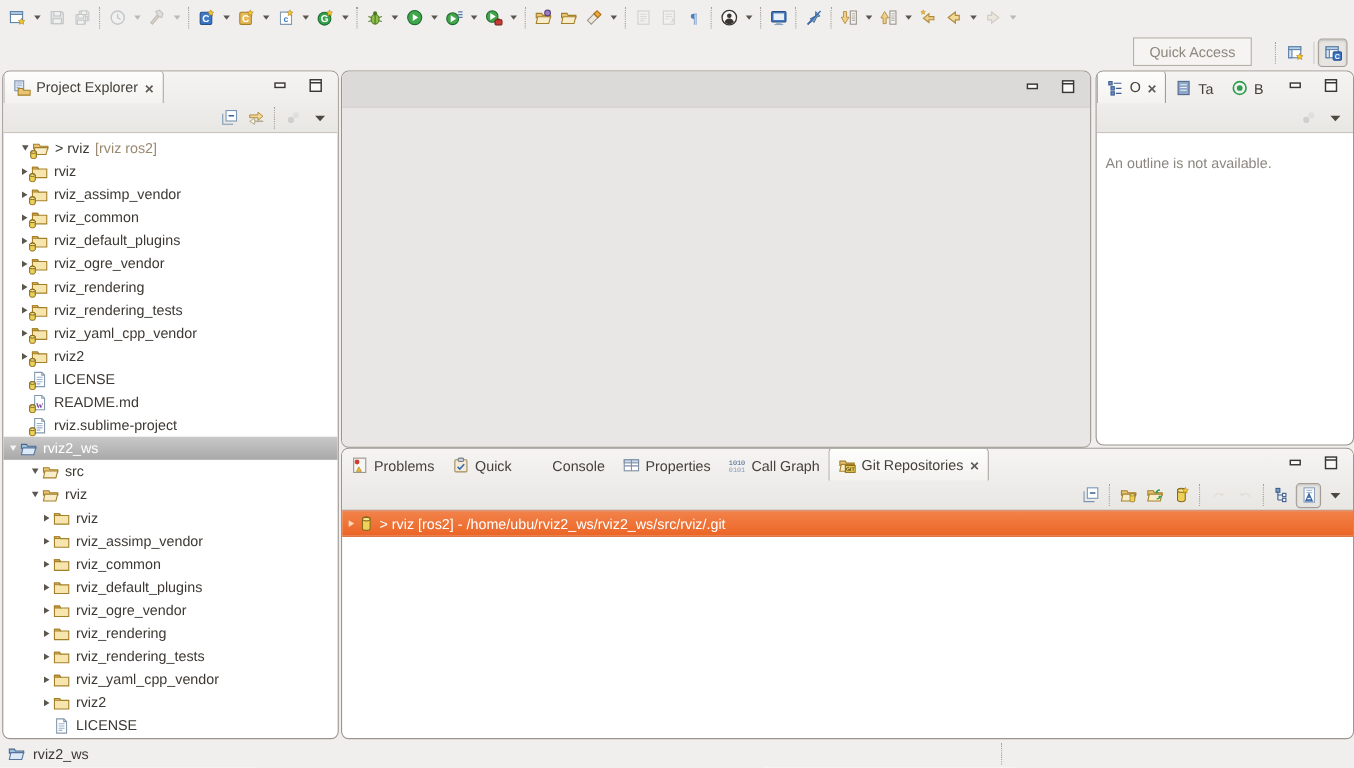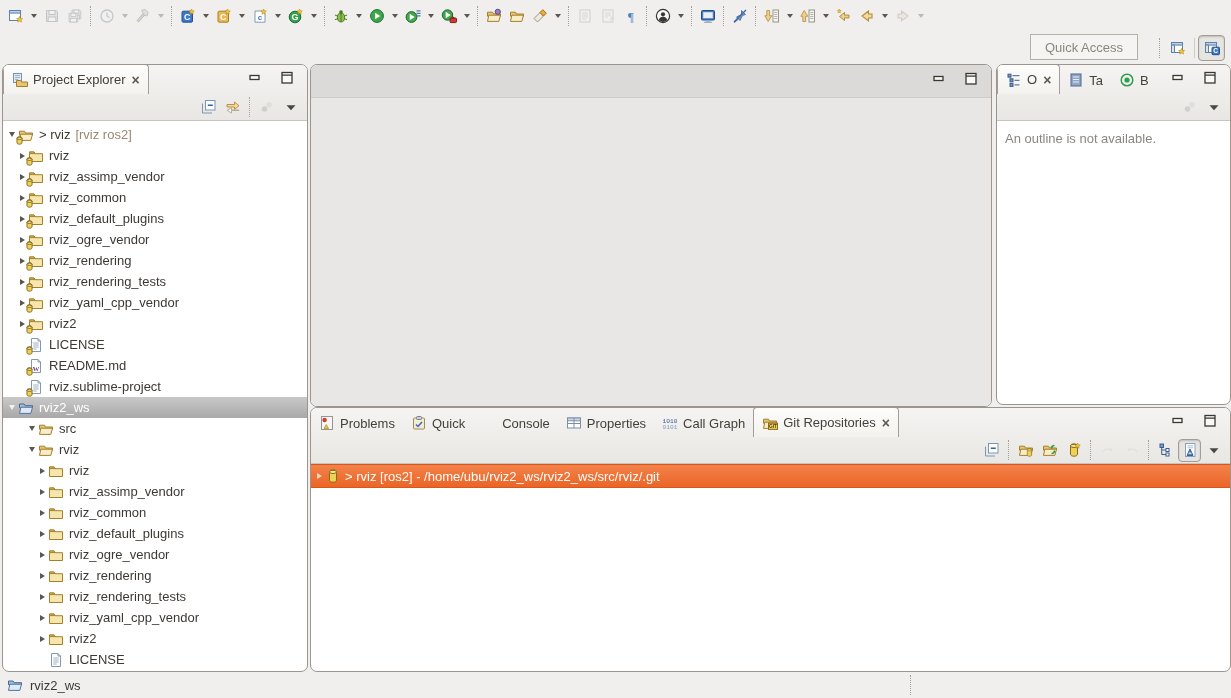--- a/index.html
+++ b/index.html
@@ -48,21 +48,21 @@
   .badge svg{width:9px;height:9px;}
   .suffix{color:#9b8871;margin-left:5px;}
   .sel-gray{background:linear-gradient(#c9c9c9,#a8a8a8);color:#fff;}
   .sel-gray .arrow.expanded::before{border-top-color:#f2f2f2;}
 
   
   .estrip{height:32px;background:#dbdad8;border-bottom:1px solid #cfcdca;display:flex;}
   .ebody{position:absolute;top:33px;left:0;right:0;bottom:0;background:#e8e7e5;}
 
   
-  .olmsg{padding:10px 8px;color:#8b867f;}
+  .olmsg{padding:20px 8px;color:#8b867f;}
 
   
   .grow{height:22px;display:flex;align-items:center;padding-left:3px;color:#fff;
         background:linear-gradient(#f2824a,#eb6526);border-top:1px solid #d8581c;border-bottom:1px solid #d8581c;white-space:nowrap;}
   .grow .arrow.collapsed::before{border-left-color:#f8d8c2;}
   .grow .ticon{margin-right:4px;}
 
   
   .statusbar{position:absolute;left:0;top:672px;width:1231px;height:26px;display:flex;align-items:center;padding-left:7px;box-sizing:border-box;}
   .statusbar .ico{margin-right:7px;}
@@ -465,21 +465,21 @@
           <button class="tbtn">
             <span class="ico">
               <svg width="16" height="16" viewBox="0 0 16 16">
                 <path d="M3.5 6.2l4.5 5 4.5-5z" fill="#4c473f"></path>
               </svg>
             </span>
           </button>
         </div>
     </div>
     <div class="tree" id="pe-tree">
-        <div class="trow" style="padding-left: 4px;">
+        <div class="trow" style="padding-left: 15px;">
           <span class="arrow expanded"></span>
           <span class="ticon">
             <svg width="16" height="16" viewBox="0 0 16 16">
               <path d="M1.5 4.2h5l1 1.8h7v2.2H1.5z" fill="#e9c473" stroke="#a5802a"></path>
               <path d="M2.8 7.2h11.7l-1.7 6.2H1.5z" fill="#f8edcb" stroke="#a5802a"></path>
             </svg>
             <span class="badge">
               <svg width="9" height="9" viewBox="0 0 16 16">
                 <path d="M3.5 4c0-1.6 2-2.5 4.5-2.5S12.5 2.4 12.5 4v8c0 1.6-2 2.5-4.5 2.5S3.5 13.6 3.5 12z" fill="#edd259" stroke="#7d5f12" stroke-width="1.6"></path>
                 <ellipse cx="8" cy="4" rx="4.5" ry="2" fill="#f7e894" stroke="#7d5f12" stroke-width="1.6"></ellipse>

